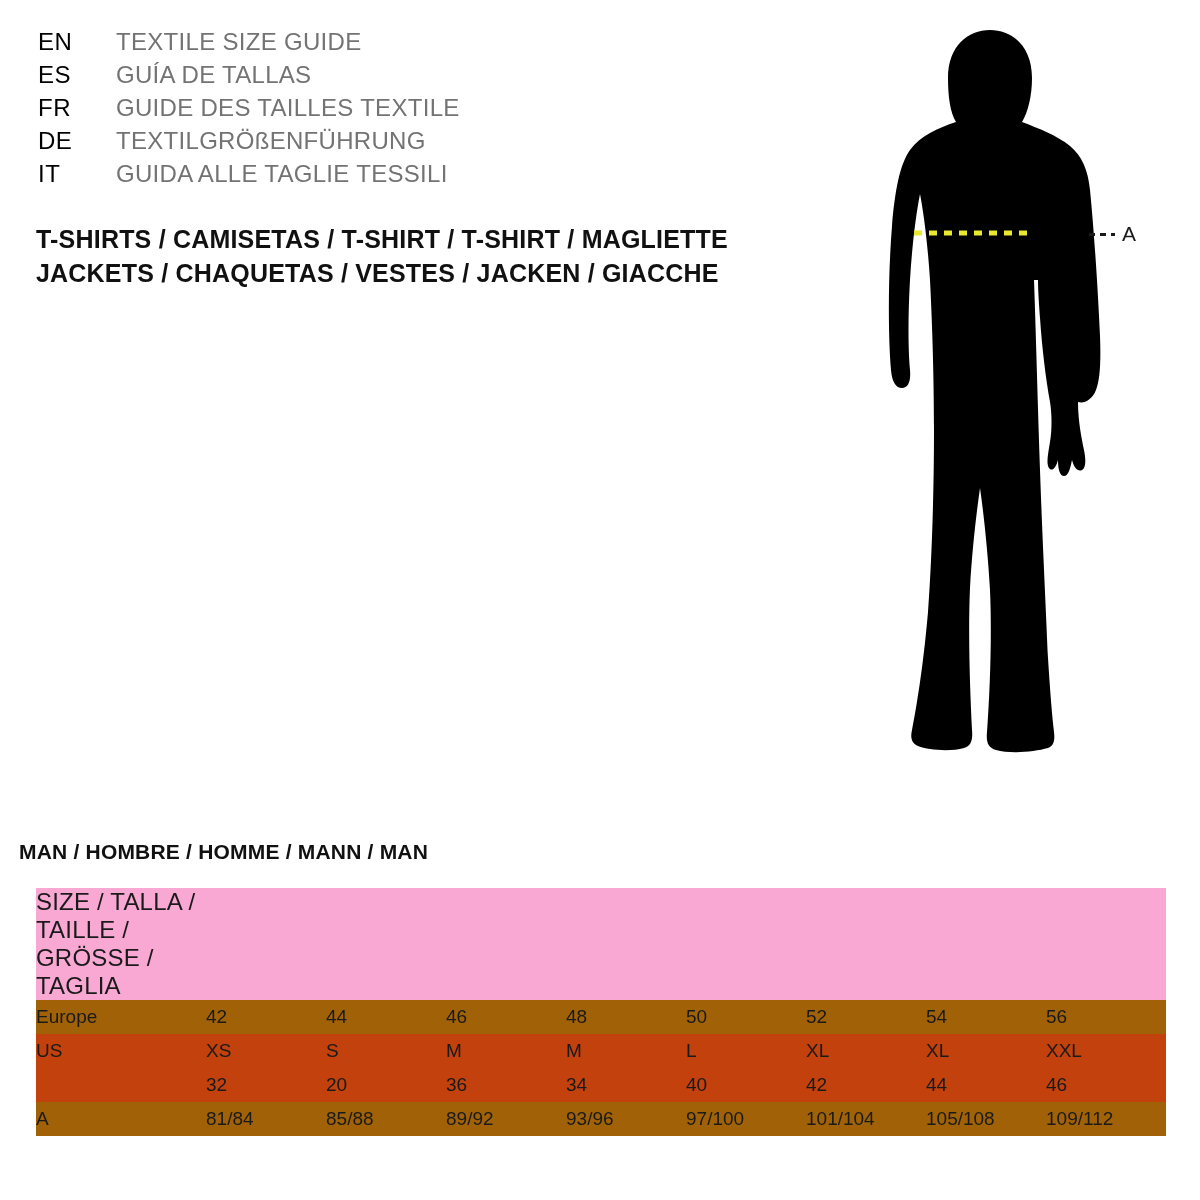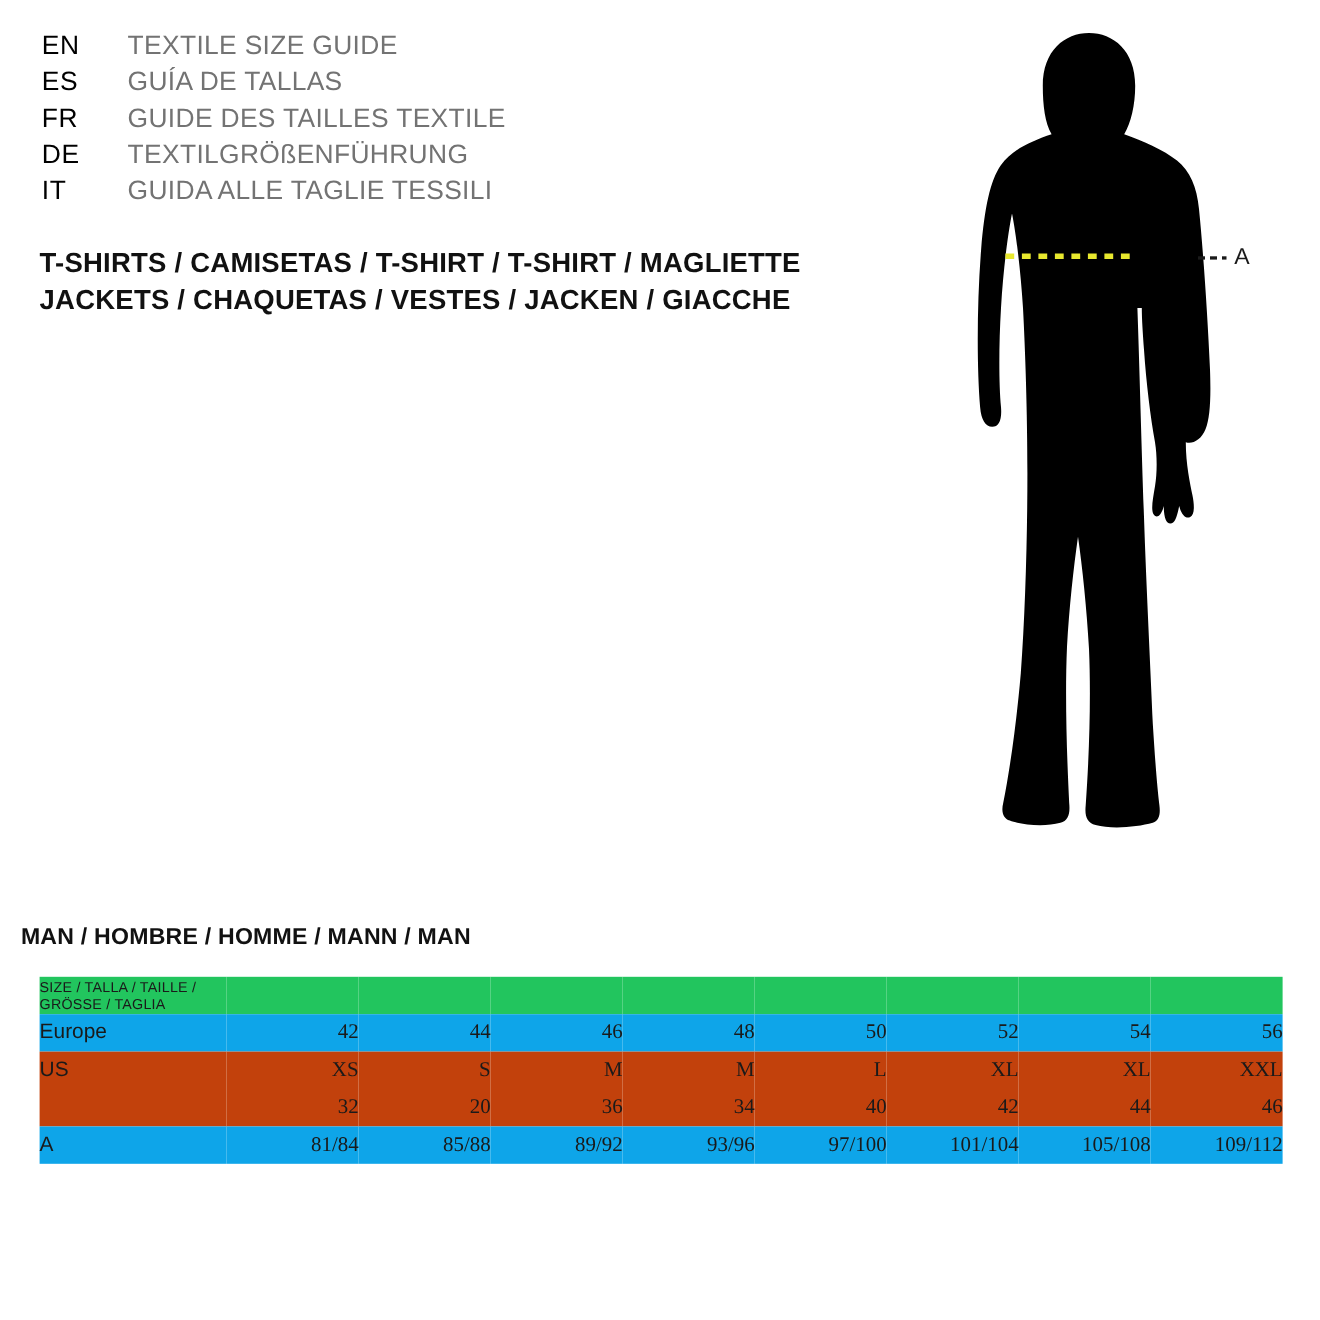--- a/index.html
+++ b/index.html
@@ -102,40 +102,39 @@
     border-collapse: collapse;
     font-size: 19px;
   }
   table.size-table td {
     height: 34px;
     padding: 0;
     color: #1a1a1a;
     border: none;
   }
   .row-head td {
-    background: #22c55e;
+    background: #f9a8d4;
     color: #111111;
-    font-size: 13px;
+    font-size: 24px;
     letter-spacing: 0.2px;
   }
   .row-shade td {
     background: #c2410c;
   }
   .row-plain td {
-    background: #0ea5e9;
+    background: #a16207;
   }
   td.label-cell {
     text-align: left;
     padding-left: 8px;
     width: 170px;
   }
   td.val {
-    text-align: right;
+    text-align: left;
     width: 120px;
-    font-family: Liberation Serif, serif;
   }
   .footnote {
     position: absolute;
     left: 38px;
     top: 1098px;
     font-size: 19px;
     color: #1a1a1a;
     letter-spacing: 0.2px;
   }
 </style>

